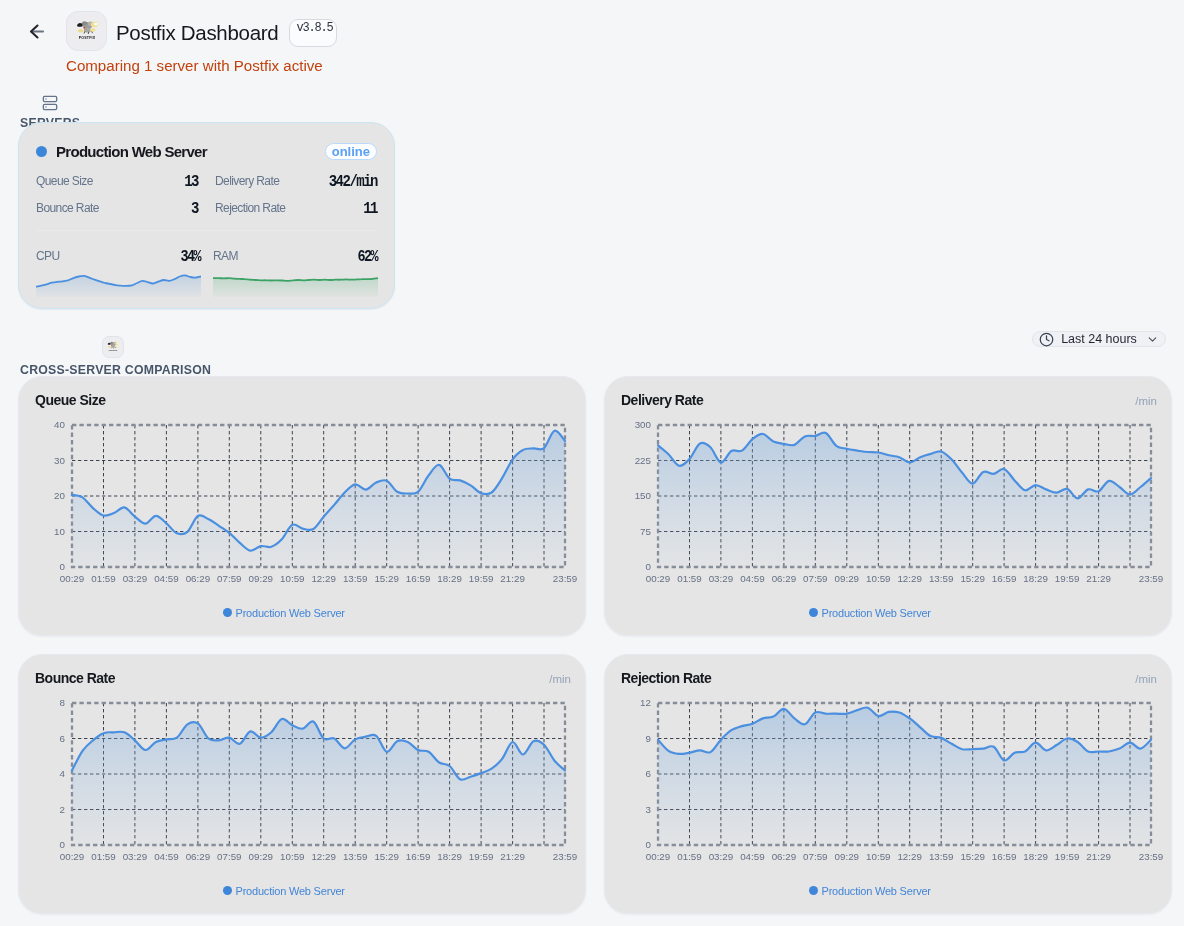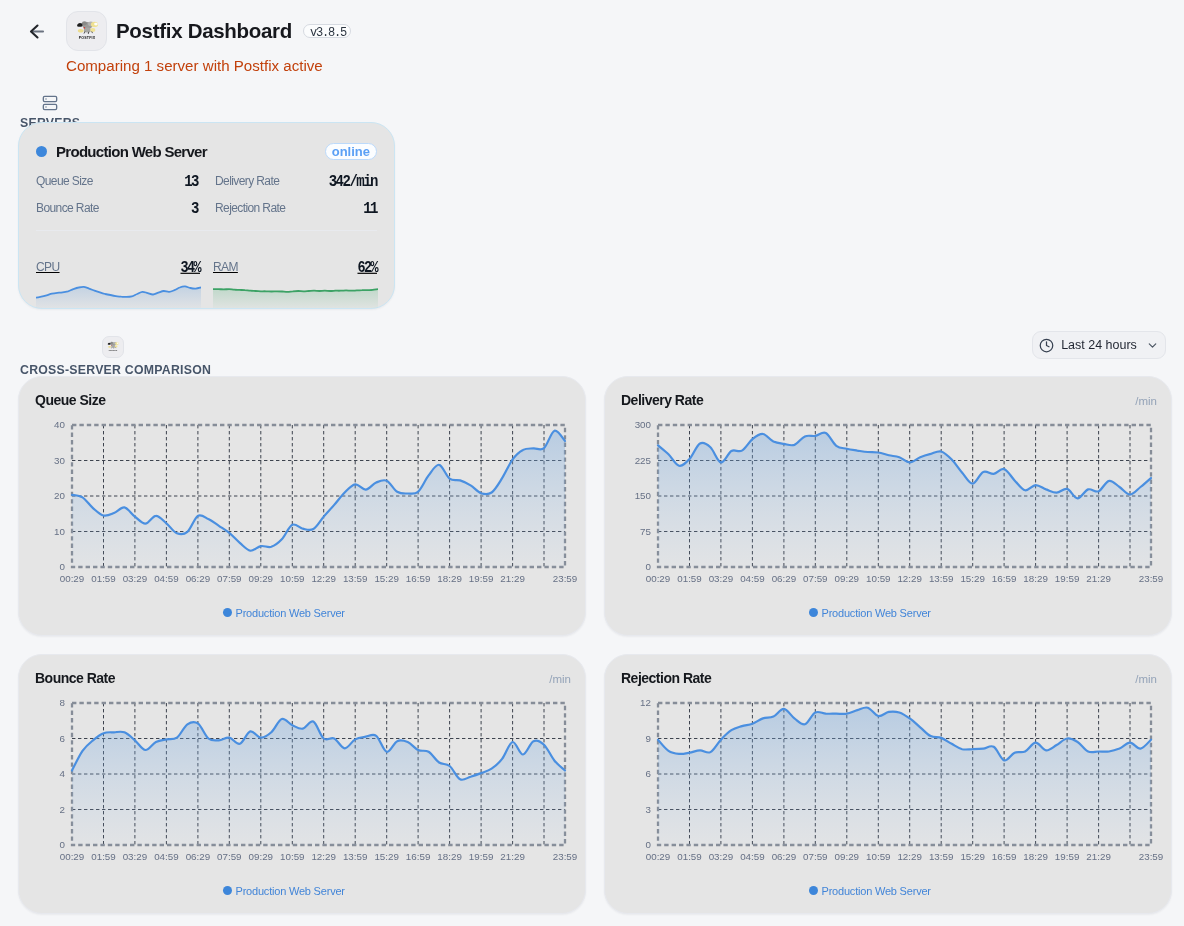--- a/index.html
+++ b/index.html
@@ -7,41 +7,41 @@
 html,body { width:1184px; height:926px; overflow:hidden; }
 body { background:#f5f6f8; font-family:"Liberation Sans", sans-serif; position:relative; }
 .abs { position:absolute; }
 .card { position:absolute; background:#e5e5e5; border:1px solid #e7e9ee; border-radius:24px; box-shadow:0 1px 2px rgba(16,24,40,.05); }
 .chart { width:568px; height:260px; overflow:hidden; }
 
 
 .back { left:28px; top:23px; width:17px; height:17px; }
 .logo { left:66px; top:11px; width:41px; height:40px; background:#ededf0; border:1px solid #e2e4e9; border-radius:12px; display:flex; align-items:center; justify-content:center; }
 .h1row { left:116px; top:19px; display:flex; align-items:center; gap:11px; }
-h1 { font-size:20.5px; font-weight:700; letter-spacing:-0.3px; color:#16181d; line-height:24px; }
-.vbadge { font-family:"Liberation Mono", monospace; font-size:12px; letter-spacing:-1.2px; color:#2b3440; background:#fbfcfd; border:1px solid #d6dae1; border-radius:9px; height:14px; line-height:16px; padding:0 4px 0 6px; }
+h1 { font-size:20.5px; font-weight:400; letter-spacing:-0.3px; color:#16181d; line-height:24px; }
+.vbadge { font-family:"Liberation Mono", monospace; font-size:12px; letter-spacing:-1.2px; color:#2b3440; background:#fbfcfd; border:1px solid #d6dae1; border-radius:9px; height:28px; line-height:16px; padding:0 4px 0 6px; }
 .sub { left:66px; top:57px; font-size:15.1px; letter-spacing:0; color:#c2410c; }
 
 
 .sech { display:flex; align-items:center; gap:5px; font-size:12.3px; font-weight:700; letter-spacing:0.25px; color:#475569;flex-direction:column; }
 .minilogo { width:22px; height:22px; background:#ededf0; border:1px solid #e2e4e9; border-radius:7px; display:flex; align-items:center; justify-content:center; }
-.timebtn { position:absolute; left:1032px; top:331px; width:134px; height:28px; background:#f0f1f4; border:1px solid #e3e5ea; border-radius:9px; display:flex; align-items:center; justify-content:center; gap:7px; font-size:12.5px; color:#1f2430; }
+.timebtn { position:absolute; left:1032px; top:331px; width:134px; height:16px; background:#f0f1f4; border:1px solid #e3e5ea; border-radius:9px; display:flex; align-items:center; justify-content:center; gap:7px; font-size:12.5px; color:#1f2430; }
 
 
 .scard { left:18px; top:122px; width:377px; height:187px; border:1px solid #cbe5f3; padding:0 17px; }
 .srow1 { margin-top:17px; height:22px; display:flex; align-items:center; }
 .sdot { width:11px; height:11px; border-radius:50%; background:#3d87db; margin-right:9px; }
 .sname { font-size:15px; font-weight:700; letter-spacing:-0.7px; color:#16181d; }
 .obadge { margin-left:auto; font-size:13px; font-weight:600; color:#5ba0f5; border:1px solid #bcdafb; background:#fbfdff; border-radius:9px; height:17px; line-height:15px; padding:0 6px; }
 .sgrid { margin-top:5px; display:grid; grid-template-columns:1fr 1fr; column-gap:17px; row-gap:0; }
 .stat { height:27px; display:flex; align-items:center; justify-content:space-between; }
 .slab { font-size:12px; letter-spacing:-0.6px; color:#64748b; }
 .sval { font-family:"Liberation Mono", monospace; font-size:14px; font-weight:700; letter-spacing:-1.5px; color:#0f1722; display:inline-block; transform:scaleY(1.16); }
 .sdiv { margin-top:9px; border-top:1px solid #e8eaee; }
-.sres { margin-top:25px; display:grid; grid-template-columns:1fr 1fr; column-gap:12px;text-decoration:underline; }
+.sres { margin-top:14px; display:grid; grid-template-columns:1fr 1fr; column-gap:12px; }
 .resrow { height:22px; display:flex; align-items:center; justify-content:space-between; }
 .rval { font-family:"Liberation Mono", monospace; font-size:13.5px; font-weight:700; letter-spacing:-1.6px; color:#0f1722; margin-right:1px; display:inline-block; transform:scaleY(1.16); }
 .spark { margin-top:0px; height:30px; }
 </style>
 </head>
 <body>
 <svg class="abs back" viewBox="0 0 17 17">
     <path d="M15 8.5 H4.5" stroke="#6b7280" stroke-width="2.1" stroke-linecap="round" fill="none"></path>
     <path d="M9.5 2.5 L3 8.5 L9.5 14.5" stroke="#22252b" stroke-width="2.1" stroke-linecap="round" stroke-linejoin="round" fill="none"></path>
   </svg>

